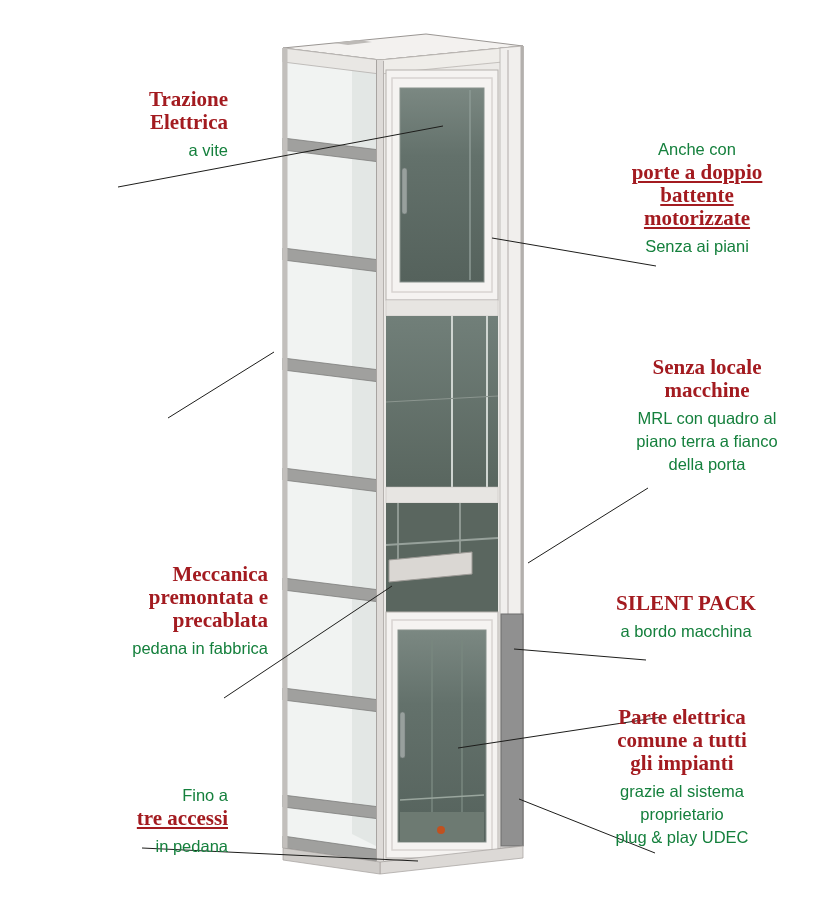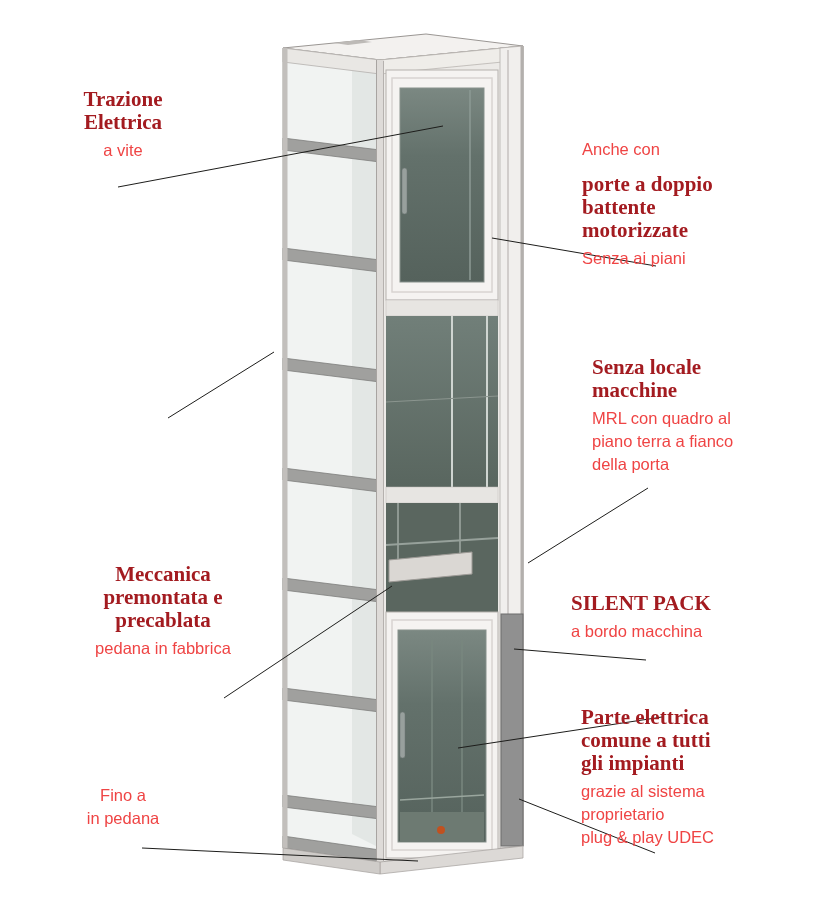--- a/index.html
+++ b/index.html
@@ -5,39 +5,39 @@
   html,body{margin:0;padding:0;background:#ffffff;}
   .page{
     position:relative;
     width:830px;height:902px;
     background:#ffffff;
     overflow:hidden;
     font-family:"Liberation Sans", sans-serif;
   }
   .illustration{position:absolute;left:0;top:0;width:830px;height:902px;}
   .callout{position:absolute;}
-  .co-left{text-align:center;}
-  .co-right{text-align:left;}
+  .co-left{text-align:right;}
+  .co-right{text-align:center;}
   .title{
     font-family:"Liberation Serif", serif;
     font-weight:700;
     font-size:21px;
     line-height:1.1;
     color:#a31b20;
     white-space:pre-line;
   }
   .body{
     font-family:"Liberation Sans", sans-serif;
     font-size:16.5px;
     line-height:1.38;
-    color:#ef4444;
+    color:#15803d;
     white-space:pre-line;
   }
   .title + .body{margin-top:5px;}
-  .body + .title{margin-top:12px;}
+  .body + .title{margin-top:0;text-decoration:underline;}
 </style>
 </head>
 <body>
 
 <div class="page">
 
   <svg class="illustration" viewBox="0 0 830 902" aria-hidden="true">
     <defs>
       <linearGradient id="glassGrad" x1="0" y1="0" x2="0" y2="1">
         <stop offset="0" stop-color="#7b8882"></stop>
@@ -153,20 +153,21 @@
 
   <div class="callout co-left" style="left:18px;top:563px;width:210px;margin-left:40px;">
     <div class="title">Meccanica
 premontata e
 precablata</div>
     <div class="body">pedana in fabbrica</div>
   </div>
 
   <div class="callout co-left" style="left:18px;top:784px;width:210px;">
     <div class="body">Fino a</div>
+    <div class="title">tre accessi</div>
     <div class="body">in pedana</div>
   </div>
 
   <div class="callout co-right" style="right:18px;top:138px;width:230px;">
     <div class="body">Anche con</div>
     <div class="title">porte a doppio
 battente
 motorizzate</div>
     <div class="body">Senza ai piani</div>
   </div>
@@ -177,21 +178,21 @@
     <div class="body">MRL con quadro al
 piano terra a fianco
 della porta</div>
   </div>
 
   <div class="callout co-right" style="right:29px;top:592px;width:230px;">
     <div class="title">SILENT PACK</div>
     <div class="body">a bordo macchina</div>
   </div>
 
-  <div class="callout co-right" style="right:19px;top:706px;width:230px;">
+  <div class="callout co-right" style="right:33px;top:706px;width:230px;">
     <div class="title">Parte elettrica
 comune a tutti
 gli impianti</div>
     <div class="body">grazie al sistema
 proprietario
 plug &amp; play UDEC</div>
   </div>
 
 </div>
 

